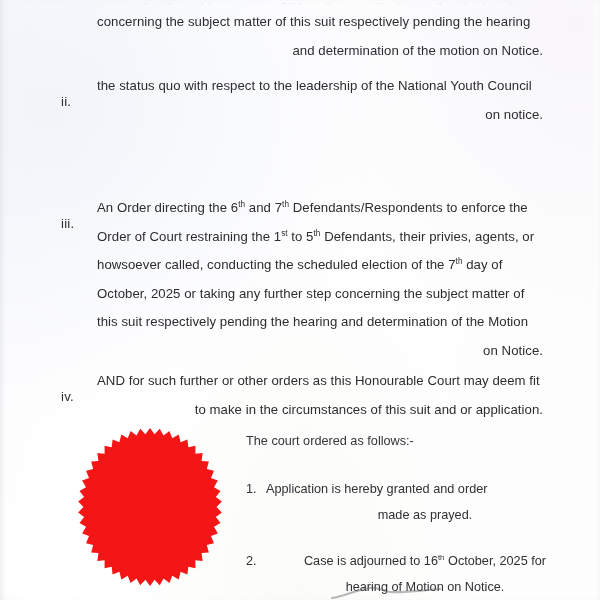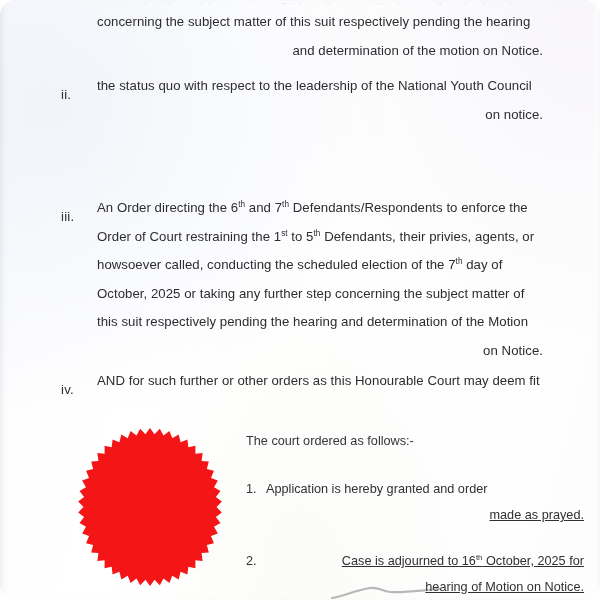--- a/index.html
+++ b/index.html
@@ -8,21 +8,20 @@
     background: #ffffff;
   }
   #page {
     position: relative;
     width: 600px;
     height: 600px;
     overflow: hidden;
     background: linear-gradient(105deg, #fcfcfe 0%, #ffffff 30%, #fefefe 70%, #fdfdfd 100%);
     font-family: "Liberation Sans", "DejaVu Sans", sans-serif;
     color: #2a2a2c;
-    border-radius: 16px;
   }
   
   #paper-tint {
     position: absolute;
     inset: 0;
     background:
       radial-gradient(ellipse at 8% 18%, rgba(232,236,246,0.55) 0%, rgba(255,255,255,0) 45%),
       radial-gradient(ellipse at 96% 4%, rgba(242,238,246,0.5) 0%, rgba(255,255,255,0) 38%),
       radial-gradient(ellipse at 50% 98%, rgba(247,247,240,0.45) 0%, rgba(255,255,255,0) 40%);
     pointer-events: none;
@@ -37,21 +36,21 @@
 
   
   .prayer {
     position: absolute;
     left: 0;
     width: 600px;
   }
   .pr-num {
     position: absolute;
     left: 61px;
-    top: 9px;
+    top: 16px;
     font-size: 13.2px;
     line-height: 28.6px;
     color: #303033;
     letter-spacing: .2px;
   }
   .pr-body {
     position: absolute;
     left: 97px;
     width: 446px;
     top: 0;
@@ -120,21 +119,21 @@
   .oi-text {
     margin-left: 20px;
     width: 318px;
     font-size: 12.7px;
     line-height: 26px;
     text-align: justify;
     text-justify: inter-word;
     color: #303035;
   }
   .oi-text p { margin: 0; }
-  .oi-text p.lastline { text-align: right; text-decoration: underline; }
+  .oi-text p.lastline { text-align: center; }
 
   
   #clip-mask {
     position: absolute;
     left: 592px;
     top: 0;
     width: 8px;
     height: 600px;
     background: linear-gradient(to right, rgba(255,255,255,0) 0%, #ffffff 70%);
     pointer-events: none;
@@ -183,20 +182,21 @@
       <p>October, 2025 or taking any further step concerning the subject matter of</p>
       <p>this suit respectively pending the hearing and determination of the Motion</p>
       <p class="lastline">on Notice.</p>
     </div>
   </div>
 
   <div class="prayer" style="top: 367px;">
     <div class="pr-num">iv.</div>
     <div class="pr-body">
       <p>AND for such further or other orders as this Honourable Court may deem fit</p>
+      <p class="lastline">to make in the circumstances of this suit and or application.</p>
     </div>
   </div>
 
   <div id="seal-wrap">
     <svg viewBox="0 0 146 160" xmlns="http://www.w3.org/2000/svg" aria-hidden="true">
       <g id="seal-g">
           <path d="M73.00 1.00 L77.54 7.17 L82.80 1.74 L86.53 8.53 L92.43 3.93 L95.27 11.21 L101.68 7.54 L103.59 15.18 L110.41 12.50 L111.35 20.36 L118.44 18.72 L118.39 26.65 L125.62 26.08 L124.58 33.93 L131.82 34.44 L129.82 42.07 L136.93 43.65 L133.99 50.92 L140.84 53.54 L137.03 60.30 L143.49 63.93 L138.88 70.06 L144.83 74.61 L139.50 80.00 L144.83 85.39 L138.88 89.94 L143.49 96.07 L137.03 99.70 L140.84 106.46 L133.99 109.08 L136.93 116.35 L129.82 117.93 L131.82 125.56 L124.58 126.07 L125.62 133.92 L118.39 133.35 L118.44 141.28 L111.35 139.64 L110.41 147.50 L103.59 144.82 L101.68 152.46 L95.27 148.79 L92.43 156.07 L86.53 151.47 L82.80 158.26 L77.54 152.83 L73.00 159.00 L68.46 152.83 L63.20 158.26 L59.47 151.47 L53.57 156.07 L50.73 148.79 L44.32 152.46 L42.41 144.82 L35.59 147.50 L34.65 139.64 L27.56 141.28 L27.61 133.35 L20.38 133.92 L21.42 126.07 L14.18 125.56 L16.18 117.93 L9.07 116.35 L12.01 109.08 L5.16 106.46 L8.97 99.70 L2.51 96.07 L7.12 89.94 L1.17 85.39 L6.50 80.00 L1.17 74.61 L7.12 70.06 L2.51 63.93 L8.97 60.30 L5.16 53.54 L12.01 50.92 L9.07 43.65 L16.18 42.07 L14.18 34.44 L21.42 33.93 L20.38 26.08 L27.61 26.65 L27.56 18.72 L34.65 20.36 L35.59 12.50 L42.41 15.18 L44.32 7.54 L50.73 11.21 L53.57 3.93 L59.47 8.53 L63.20 1.74 L68.46 7.17 Z" fill="#f41616"></path>
         </g>
     </svg>
   </div>

